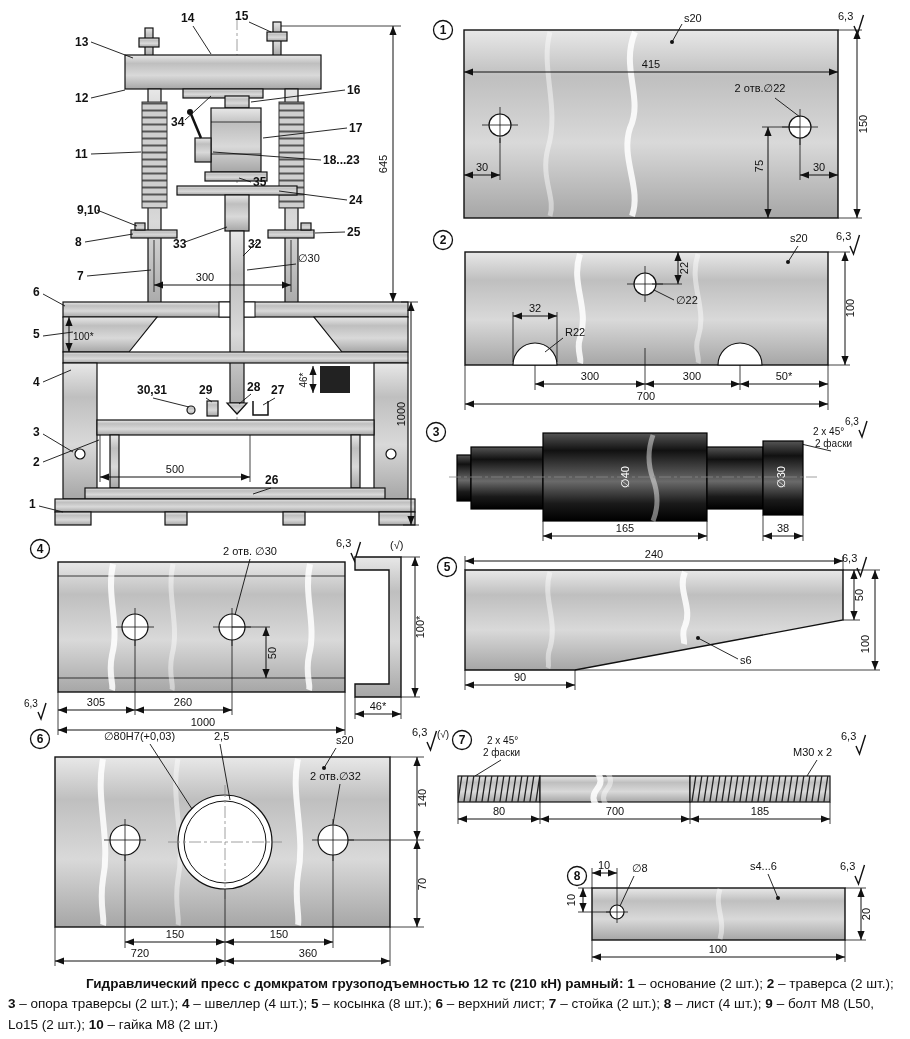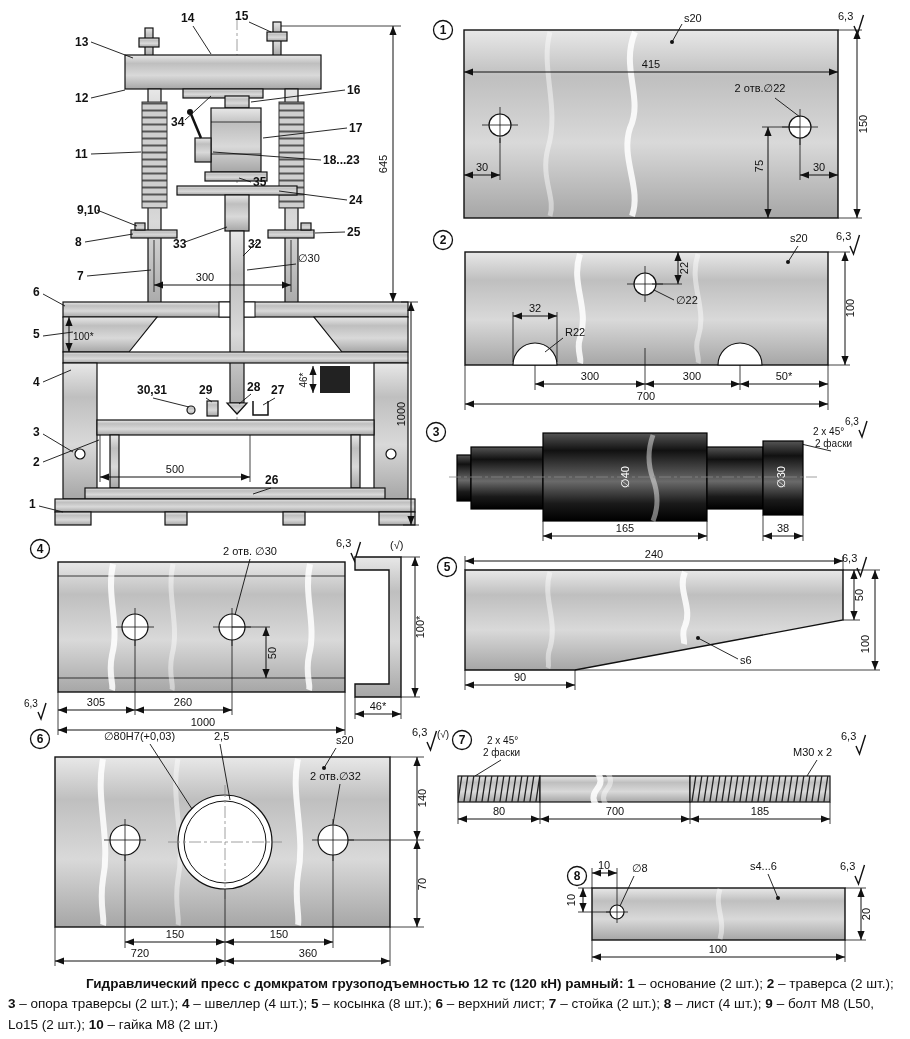--- a/index.html
+++ b/index.html
@@ -494,17 +494,17 @@
       <line class="ext" x1="42" y1="30" x2="28" y2="30"></line>
   <line class="dim" x1="33" y1="30" x2="33" y2="54" marker-start="url(#ah)" marker-end="url(#ah)"></line>
   <text class="d" transform="rotate(-90 25 42)" x="25" y="42" text-anchor="middle">10</text>
   <line class="ext" x1="42" y1="82" x2="42" y2="104"></line>
       <line class="ext" x1="295" y1="82" x2="295" y2="104"></line>
   <line class="dim" x1="42" y1="99" x2="295" y2="99" marker-start="url(#ah)" marker-end="url(#ah)"></line>
   <text class="d" x="168" y="95" text-anchor="middle">100</text>
 </svg>
 
 <div class="caption">
-  <b>Гидравлический пресс с домкратом грузоподъемностью 12 тс (120 кН) рамный:</b>
+  <b>Гидравлический пресс с домкратом грузоподъемностью 12 тс (210 кН) рамный:</b>
   <span><b>1</b><span> – основание (2 шт.); </span></span><span><b>2</b><span> – траверса (2 шт.); </span></span><span><b>3</b><span> – опора траверсы (2 шт.); </span></span><span><b>4</b><span> – швеллер (4 шт.); </span></span><span><b>5</b><span> – косынка (8 шт.); </span></span><span><b>6</b><span> – верхний лист; </span></span><span><b>7</b><span> – стойка (2 шт.); </span></span><span><b>8</b><span> – лист (4 шт.); </span></span><span><b>9</b><span> – болт М8 (L50, Lo15 (2 шт.); </span></span><span><b>10</b><span> – гайка М8 (2 шт.)</span></span>
 </div>
 
 </div>
 
 </body></html>

